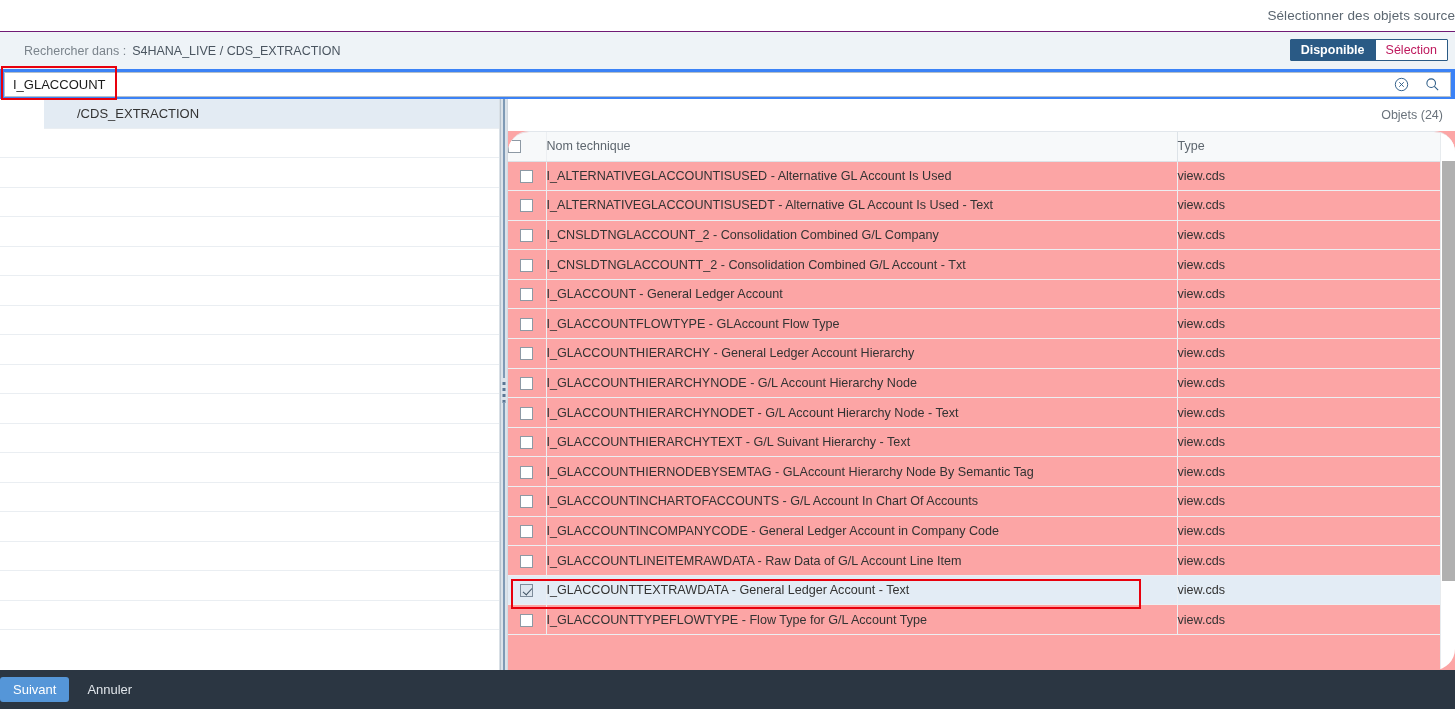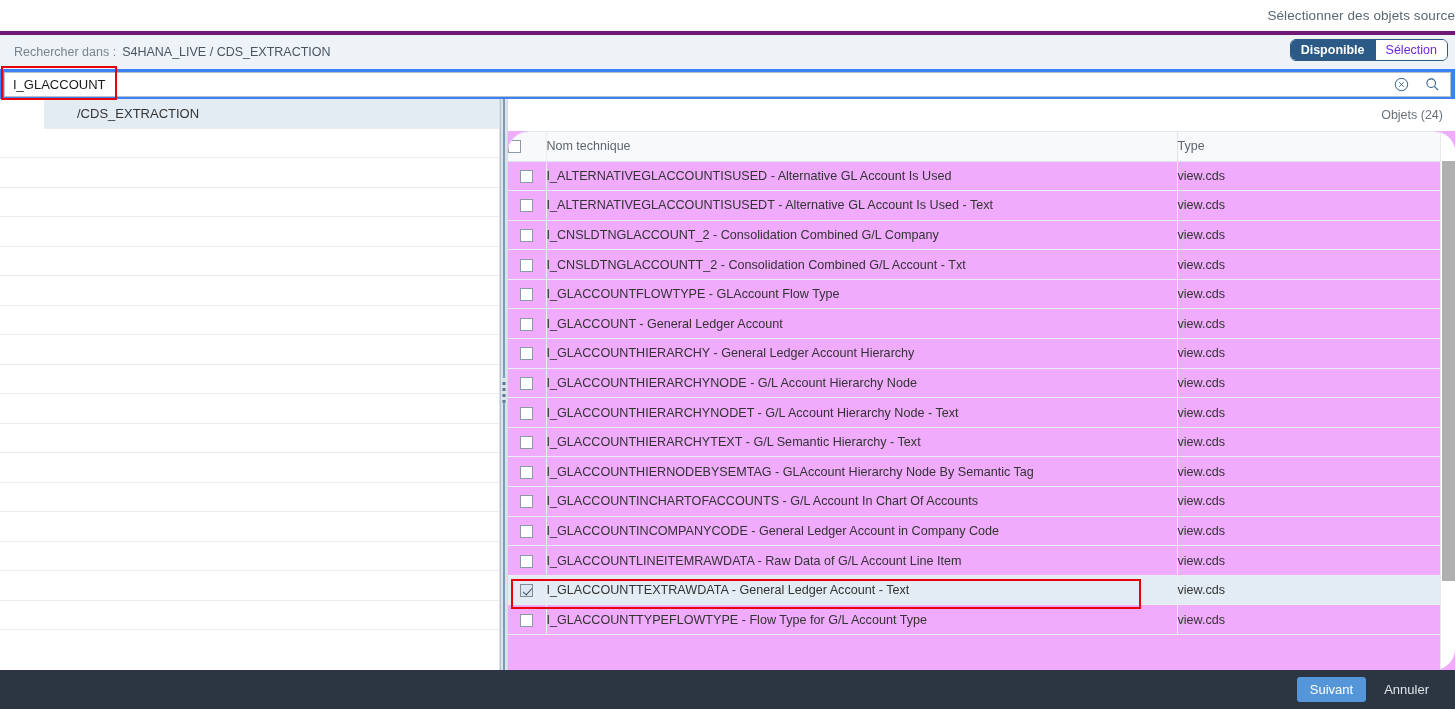--- a/index.html
+++ b/index.html
@@ -35,53 +35,53 @@
     color: #5b6670;
     letter-spacing: .1px;
   }
 
   
   .scopebar {
     position: absolute;
     left: 0; top: 31px;
     width: 1455px; height: 38px;
     background: #eef3f7;
-    border-top: 4px solid #701a75;
-    display: flex;
-    align-items: center;
-    padding-left: 14px;
+    border-top: 1px solid #701a75;
+    display: flex;
+    align-items: center;
+    padding-left: 24px;
   }
   .scopebar .scope-label {
     font-size: 12.5px;
     color: #7b848c;
   }
   .scopebar .scope-value {
     font-size: 12.5px;
     color: #4a5560;
     margin-left: 6px;
   }
 
   
   .segmented {
     position: absolute;
     right: 7px; top: 39px;
     display: flex;
     height: 22px;
     border: 1px solid #2a5a85;
-    border-radius: 6px;
+    border-radius: 1px;
     overflow: hidden;
   }
   .segmented .seg {
     font-size: 12.5px;
     padding: 0 10px;
     display: flex;
     align-items: center;
     cursor: pointer;
     background: #ffffff;
-    color: #6d28d9;
+    color: #be185d;
     white-space: nowrap;
   }
   .segmented .seg.active {
     background: #2a5a85;
     color: #ffffff;
     font-weight: bold;
   }
   .segmented .seg + .seg { border-left: 1px solid #2a5a85; }
 
   
@@ -204,21 +204,21 @@
     background: #7f9ab5;
   }
   .splitter .bar-top { top: 0; height: 279px; }
   .splitter .bar-bot { top: 303px; bottom: 0; }
 
   
   .right-panel {
     position: relative;
     flex: 1;
     height: 100%;
-    background: #f0abfc;
+    background: #fca5a5;
     display: flex;
     flex-direction: column;
     overflow: hidden;
   }
   .objects-bar {
     height: 32px;
     background: #ffffff;
     display: flex;
     align-items: center;
     justify-content: flex-end;
@@ -326,22 +326,22 @@
   }
 
   
   .footer {
     position: absolute;
     left: 0; top: 670px;
     width: 1455px; height: 39px;
     background: #2b3642;
     display: flex;
     align-items: center;
-    justify-content: flex-end;
-    padding-right: 18px;
+    justify-content: flex-start;
+    padding-right: 12px;
     gap: 10px;
   }
   .btn-primary {
     background: #5596d8;
     color: #ffffff;
     border: none;
     border-radius: 3px;
     font-family: "Liberation Sans", sans-serif;
     font-size: 13px;
     padding: 5px 13px;
@@ -473,46 +473,46 @@
                 <td class="cell-name">I_CNSLDTNGLACCOUNT_2 - Consolidation Combined G/L Company</td>
                 <td class="cell-type">view.cds</td>
               </tr>
               <tr>
                 <td class="cell-check"><span class="cbx"></span></td>
                 <td class="cell-name">I_CNSLDTNGLACCOUNTT_2 - Consolidation Combined G/L Account - Txt</td>
                 <td class="cell-type">view.cds</td>
               </tr>
               <tr>
                 <td class="cell-check"><span class="cbx"></span></td>
+                <td class="cell-name">I_GLACCOUNT - General Ledger Account</td>
+                <td class="cell-type">view.cds</td>
+              </tr>
+              <tr>
+                <td class="cell-check"><span class="cbx"></span></td>
                 <td class="cell-name">I_GLACCOUNTFLOWTYPE - GLAccount Flow Type</td>
                 <td class="cell-type">view.cds</td>
               </tr>
               <tr>
                 <td class="cell-check"><span class="cbx"></span></td>
-                <td class="cell-name">I_GLACCOUNT - General Ledger Account</td>
-                <td class="cell-type">view.cds</td>
-              </tr>
-              <tr>
-                <td class="cell-check"><span class="cbx"></span></td>
                 <td class="cell-name">I_GLACCOUNTHIERARCHY - General Ledger Account Hierarchy</td>
                 <td class="cell-type">view.cds</td>
               </tr>
               <tr>
                 <td class="cell-check"><span class="cbx"></span></td>
                 <td class="cell-name">I_GLACCOUNTHIERARCHYNODE - G/L Account Hierarchy Node</td>
                 <td class="cell-type">view.cds</td>
               </tr>
               <tr>
                 <td class="cell-check"><span class="cbx"></span></td>
                 <td class="cell-name">I_GLACCOUNTHIERARCHYNODET - G/L Account Hierarchy Node - Text</td>
                 <td class="cell-type">view.cds</td>
               </tr>
               <tr>
                 <td class="cell-check"><span class="cbx"></span></td>
-                <td class="cell-name">I_GLACCOUNTHIERARCHYTEXT - G/L Semantic Hierarchy - Text</td>
+                <td class="cell-name">I_GLACCOUNTHIERARCHYTEXT - G/L Suivant Hierarchy - Text</td>
                 <td class="cell-type">view.cds</td>
               </tr>
               <tr>
                 <td class="cell-check"><span class="cbx"></span></td>
                 <td class="cell-name">I_GLACCOUNTHIERNODEBYSEMTAG - GLAccount Hierarchy Node By Semantic Tag</td>
                 <td class="cell-type">view.cds</td>
               </tr>
               <tr>
                 <td class="cell-check"><span class="cbx"></span></td>
                 <td class="cell-name">I_GLACCOUNTINCHARTOFACCOUNTS - G/L Account In Chart Of Accounts</td>

